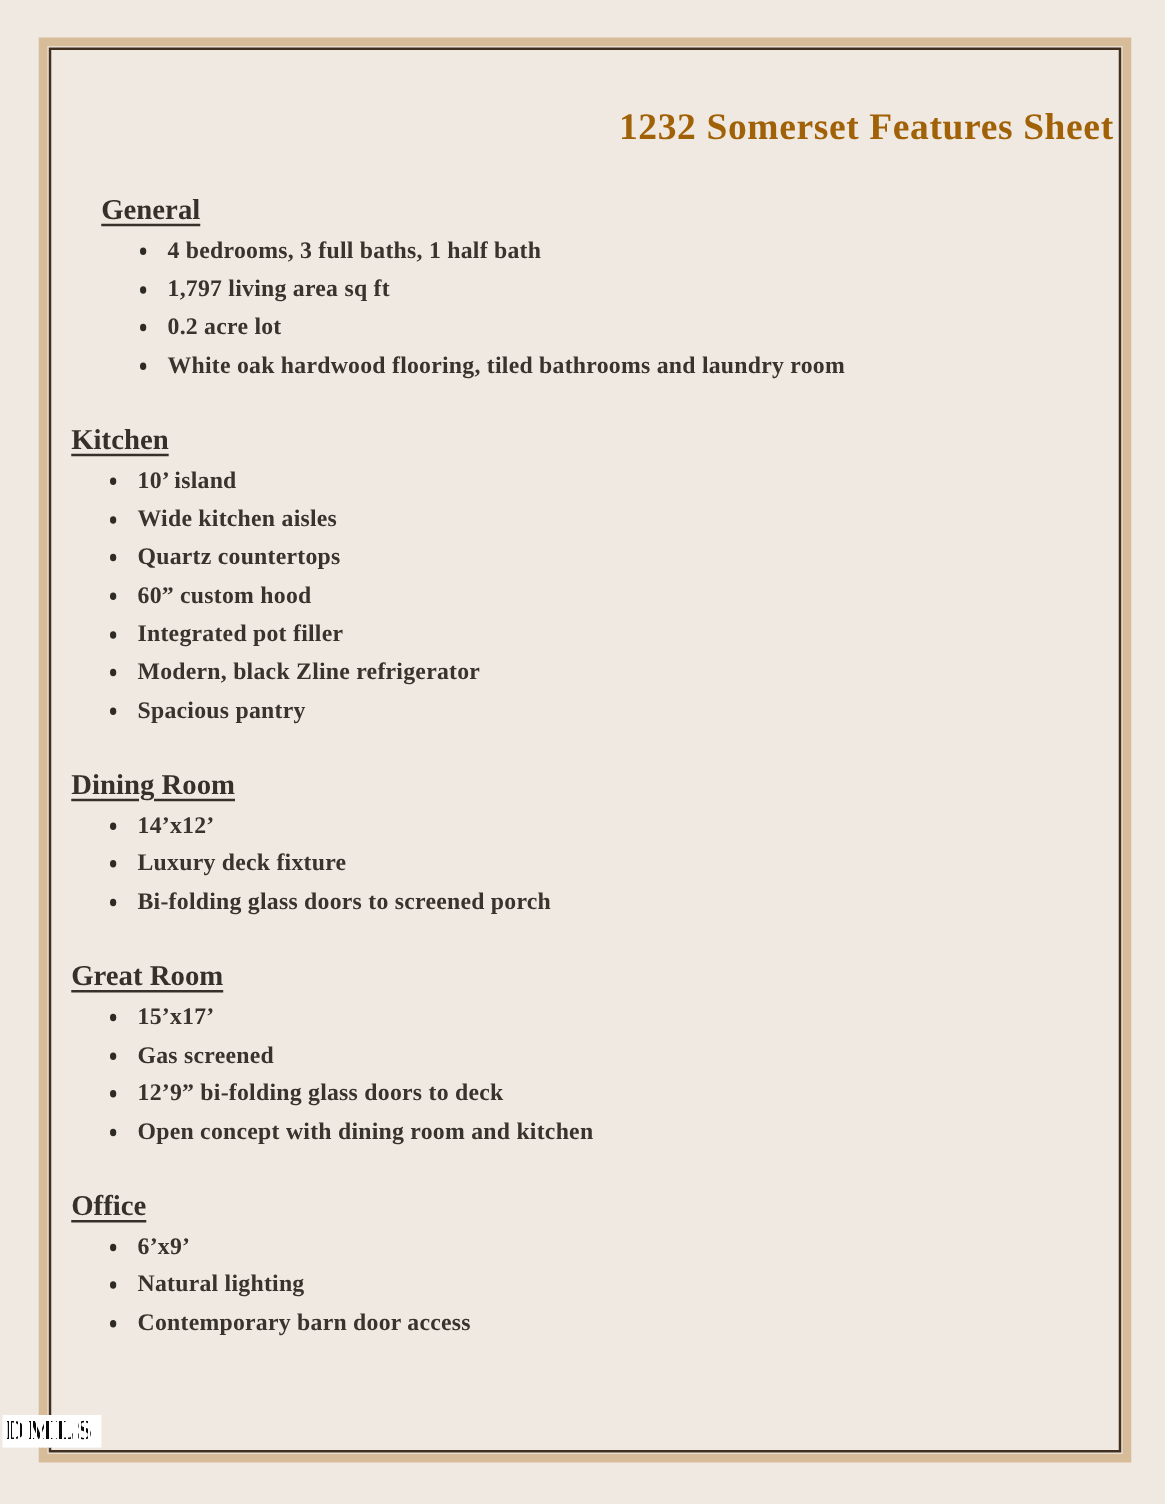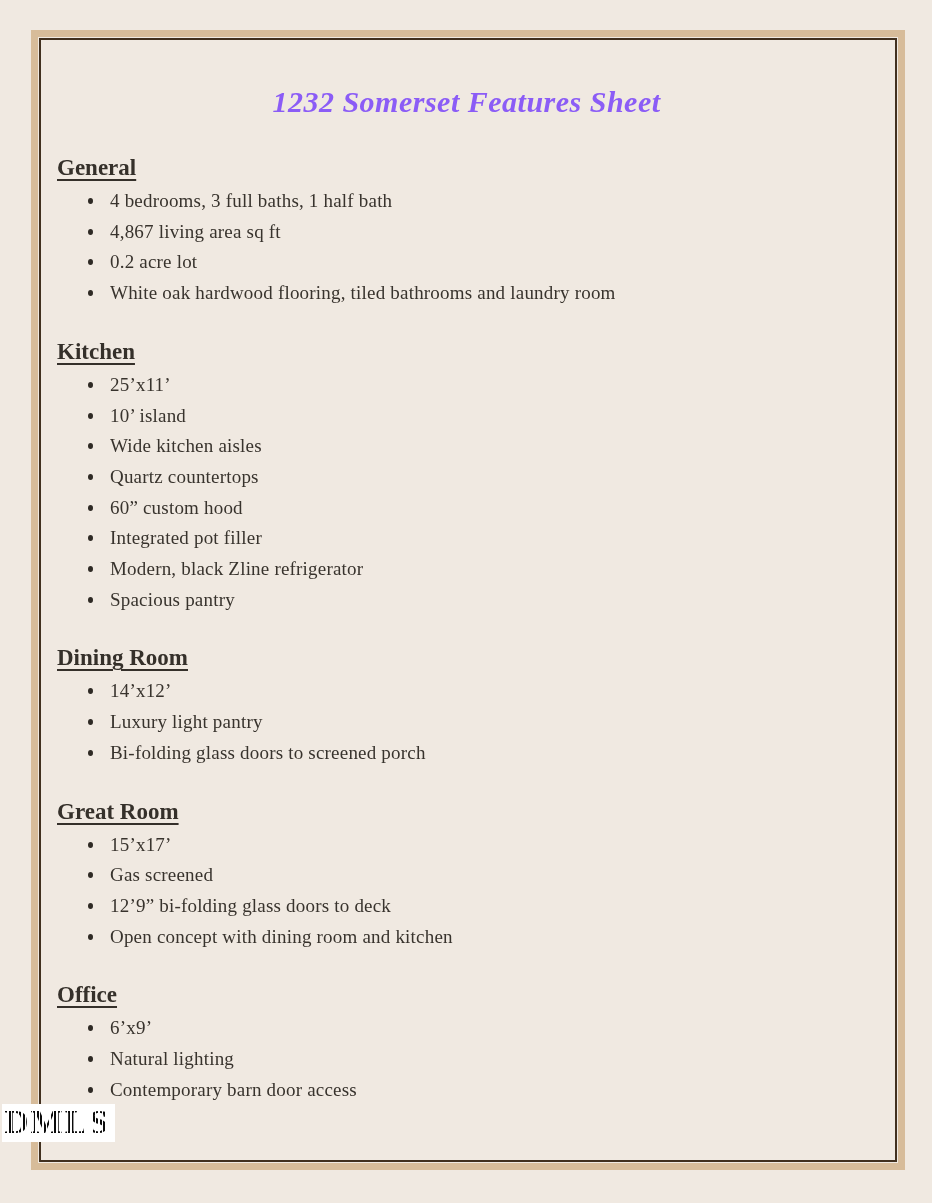--- a/index.html
+++ b/index.html
@@ -30,34 +30,34 @@
     border: 2px solid #41301f;
   }
   .content {
     position: absolute;
     left: 42px;
     top: 40px;
     width: 849px;
   }
   h1.doc-title {
     margin: 44px 0 0 0;
-    text-align: center;
+    text-align: right;
     font-size: 30px;
     line-height: 36px;
     font-weight: 700;
     letter-spacing: 0.5px;
-    color: #8b5cf6;
-    font-style: italic;
+    color: #a16207;
   }
   section.feature-section {
     margin: 29px 0 0 0;
     padding-left: 15px;
   }
   .content section.feature-section:first-of-type {
     margin-top: 34px;
+    margin-left: 24px;
   }
   h2.section-heading {
     margin: 0;
     font-size: 23px;
     line-height: 28px;
     font-weight: 700;
     color: #35302a;
     text-decoration: underline;
     text-decoration-thickness: 2px;
     text-underline-offset: 4px;
@@ -67,40 +67,41 @@
     margin: 4px 0 0 0;
     padding: 0;
   }
   ul.feature-list li {
     position: relative;
     padding-left: 53px;
     font-size: 19px;
     line-height: 30.7px;
     letter-spacing: 0.2px;
     color: #38332d;
+    font-weight: bold;
   }
   ul.feature-list li::before {
     content: "";
     position: absolute;
     left: 31px;
     top: 12px;
     width: 5px;
     height: 6px;
     border-radius: 50%;
     background: #2e2a24;
   }
   .dmls {
     position: absolute;
     left: 2px;
-    top: 1104px;
+    top: 1132px;
     z-index: 5;
     background: #ffffff;
     padding: 1px 5px 3px 2px;
     font-family: "Liberation Serif", serif;
-    font-size: 34px;
+    font-size: 22px;
     line-height: 1;
     font-weight: 700;
     letter-spacing: 2px;
     color: #0b0b0b;
   }
   
   .dmls::after {
     content: "";
     position: absolute;
     inset: 0;
@@ -115,43 +116,42 @@
   <div class="frame-inner"></div>
 </div>
 
 <div class="content">
   <h1 class="doc-title">1232 Somerset Features Sheet</h1>
   <div>
       <section class="feature-section">
         <h2 class="section-heading">General</h2>
         <ul class="feature-list">
           <li>4 bedrooms, 3 full baths, 1 half bath</li>
-          <li>4,867 living area sq ft</li>
+          <li>1,797 living area sq ft</li>
           <li>0.2 acre lot</li>
           <li>White oak hardwood flooring, tiled bathrooms and laundry room</li>
         </ul>
       </section>
       <section class="feature-section">
         <h2 class="section-heading">Kitchen</h2>
         <ul class="feature-list">
-          <li>25’x11’</li>
           <li>10’ island</li>
           <li>Wide kitchen aisles</li>
           <li>Quartz countertops</li>
           <li>60” custom hood</li>
           <li>Integrated pot filler</li>
           <li>Modern, black Zline refrigerator</li>
           <li>Spacious pantry</li>
         </ul>
       </section>
       <section class="feature-section">
         <h2 class="section-heading">Dining Room</h2>
         <ul class="feature-list">
           <li>14’x12’</li>
-          <li>Luxury light pantry</li>
+          <li>Luxury deck fixture</li>
           <li>Bi-folding glass doors to screened porch</li>
         </ul>
       </section>
       <section class="feature-section">
         <h2 class="section-heading">Great Room</h2>
         <ul class="feature-list">
           <li>15’x17’</li>
           <li>Gas screened</li>
           <li>12’9” bi-folding glass doors to deck</li>
           <li>Open concept with dining room and kitchen</li>

